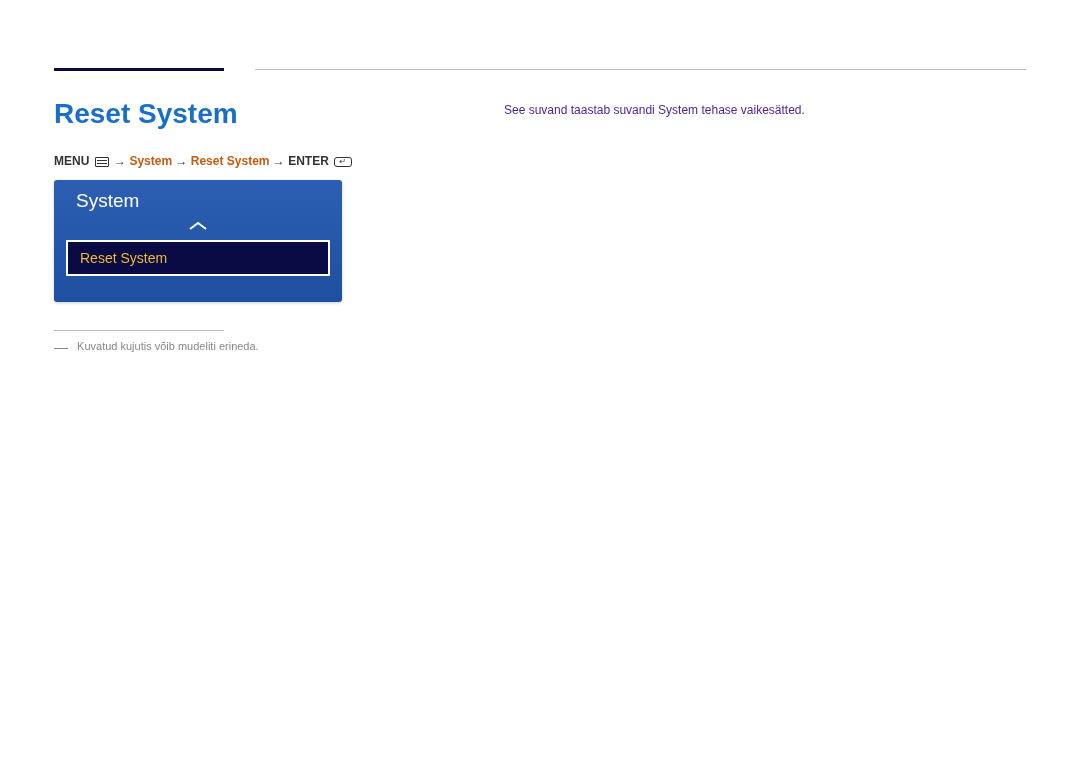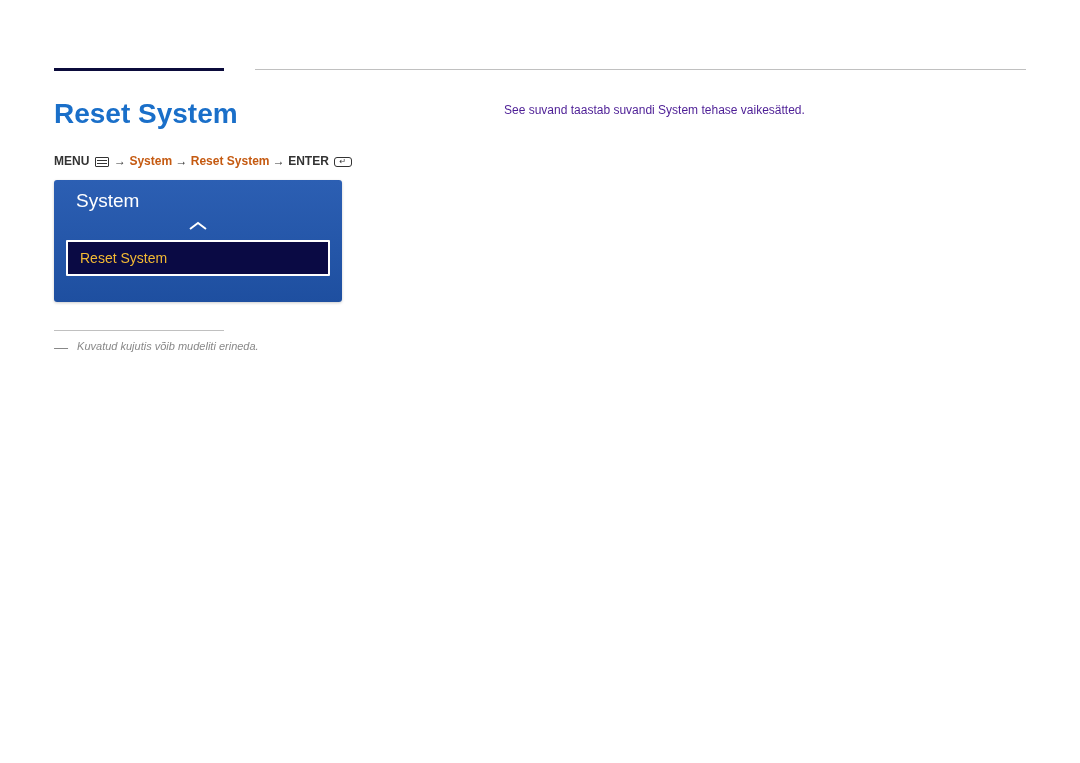--- a/index.html
+++ b/index.html
@@ -135,21 +135,20 @@
       width: 170px;
       height: 1px;
       background: #c0c0c0;
     }
     .footnote {
       position: absolute;
       top: 339px;
       left: 54px;
       font-size: 11px;
       color: #888;
-      font-style: italic;
     }
     .footnote .dash {
       font-size: 14px;
       vertical-align: middle;
       margin-right: 6px;
       color: #888;
     }
     .description {
       position: absolute;
       top: 103px;

